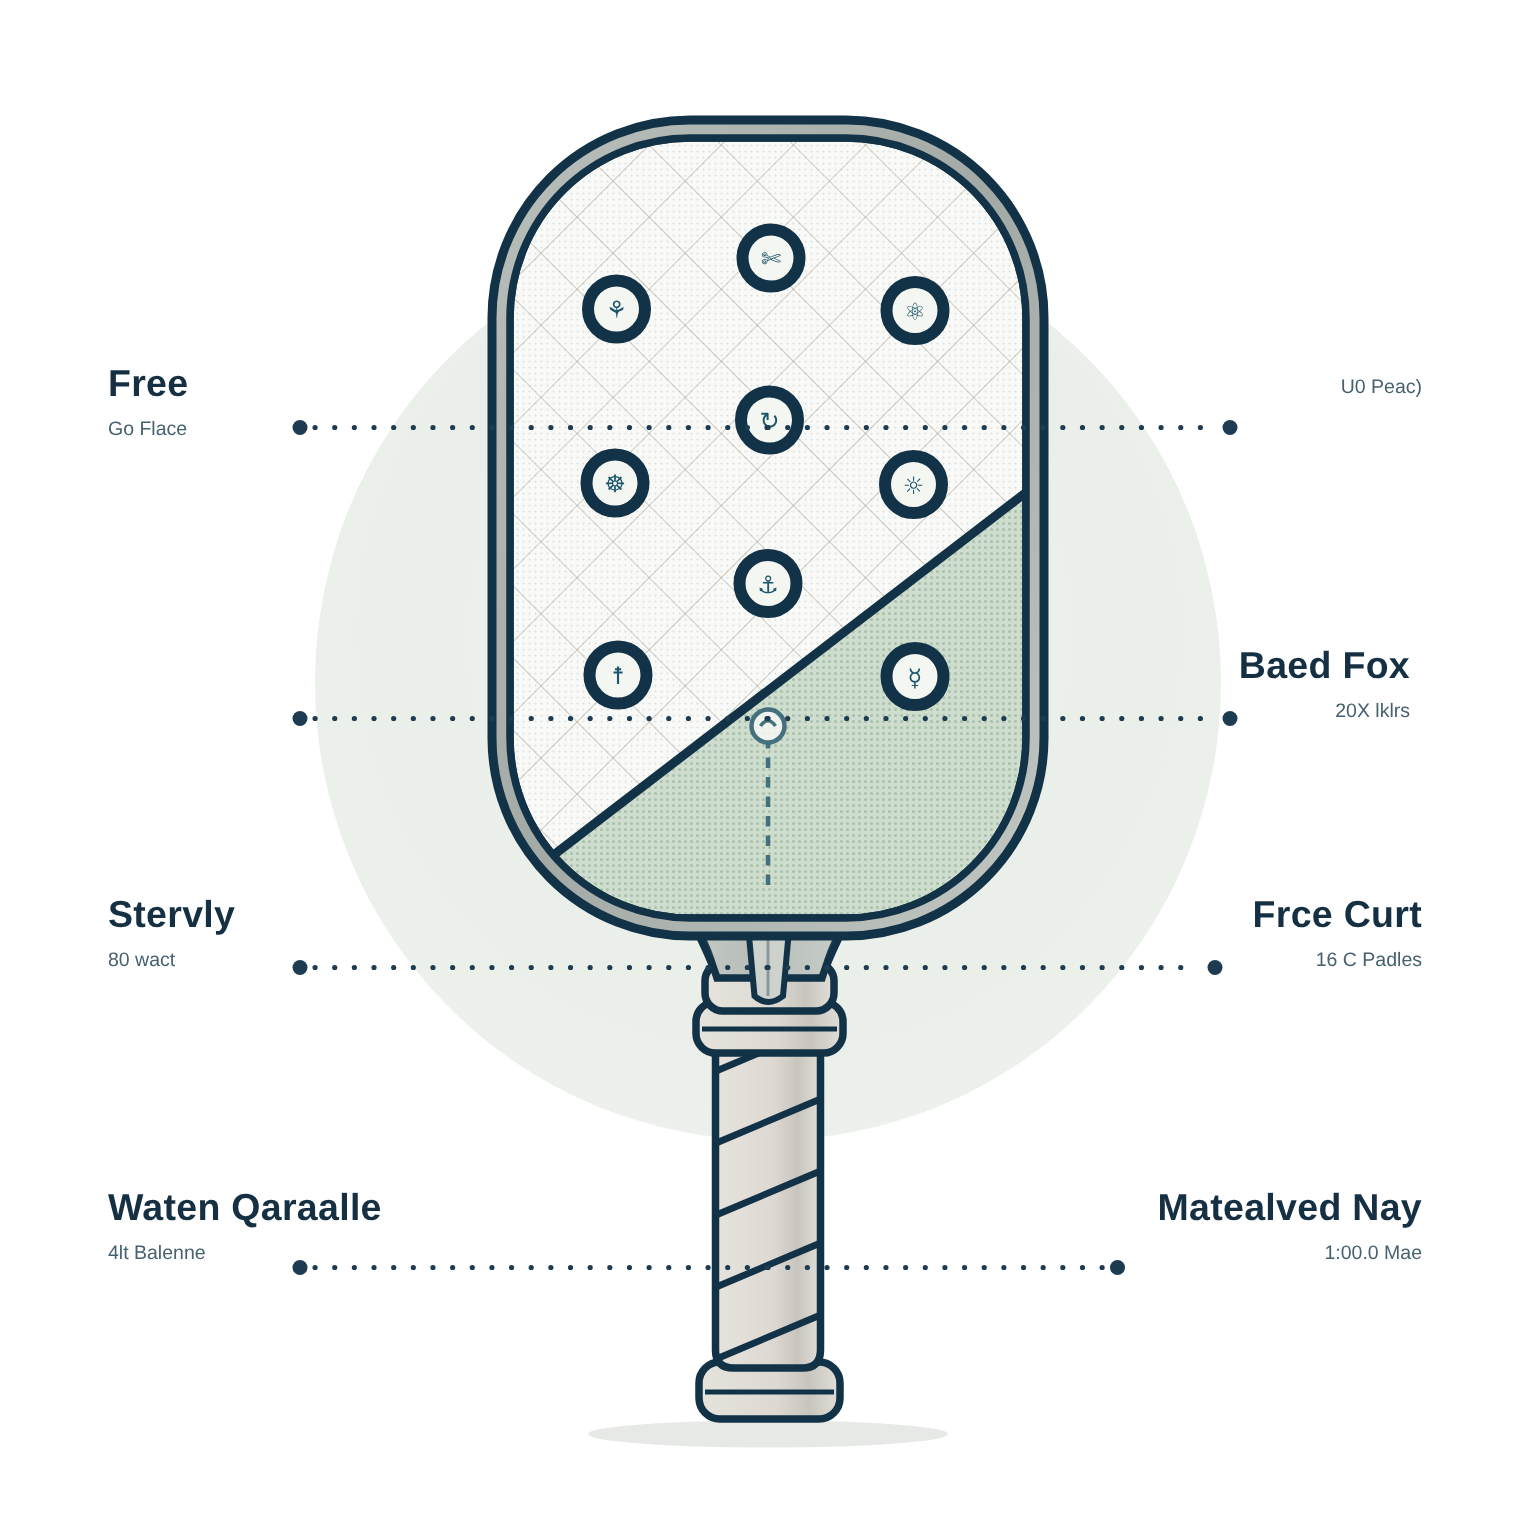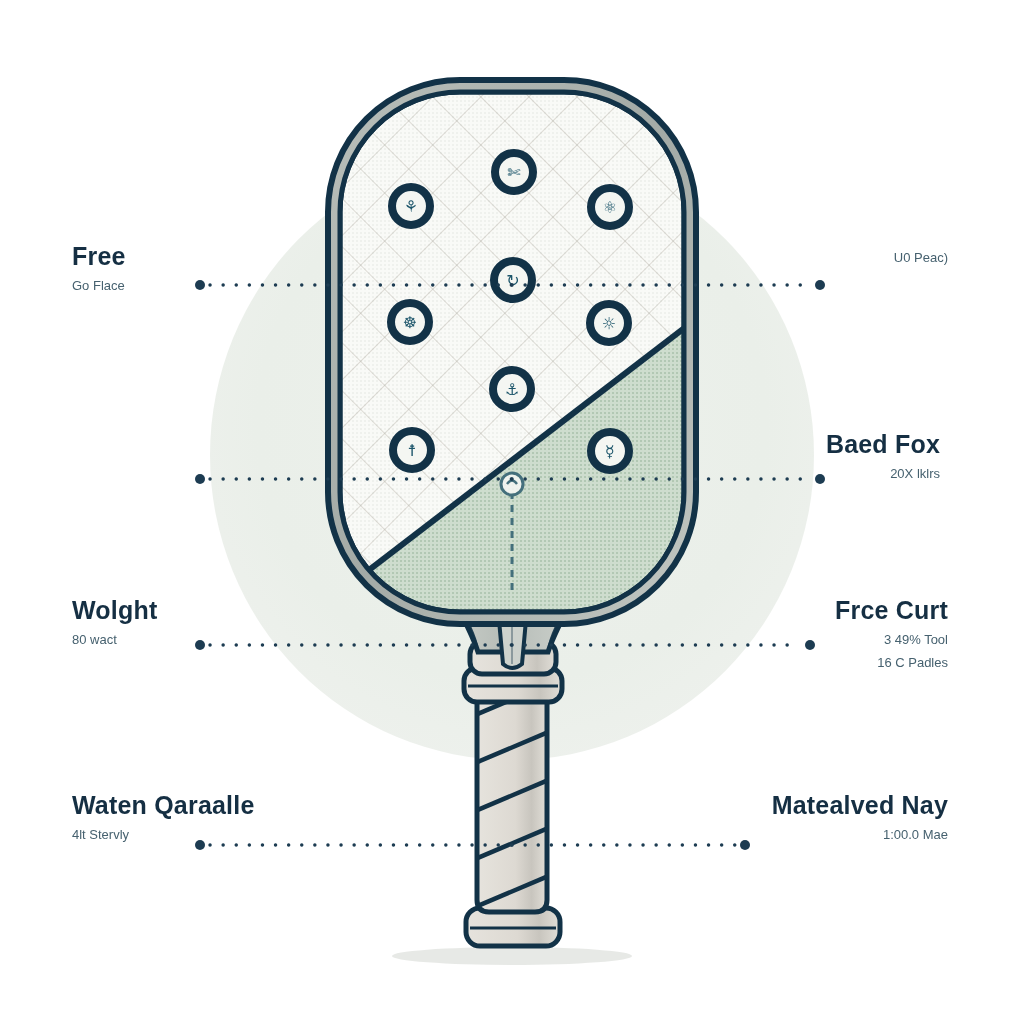--- a/index.html
+++ b/index.html
@@ -221,41 +221,40 @@
       </g>
   </svg>
 
   <div class="label-group left" style="left:72px; top:243px; width:230px;">
     <div class="lbl-title">Free</div>
     <div class="lbl-sub">Go Flace</div>
   </div>
 
 
   <div class="label-group left" style="left:72px; top:597px; width:230px;">
-    <div class="lbl-title">Wolght</div>
+    <div class="lbl-title">Stervly</div>
     <div class="lbl-sub">80 wact</div>
   </div>
 
   <div class="label-group left" style="left:72px; top:792px; width:280px;">
     <div class="lbl-title">Waten Qaraalle</div>
-    <div class="lbl-sub">4lt Stervly</div>
+    <div class="lbl-sub">4lt Balenne</div>
   </div>
 
   <div class="label-group right" style="right:76px; top:243px; width:280px;">
     <div class="lbl-sub">U0 Peac)</div>
   </div>
 
   <div class="label-group right" style="right:84px; top:431px; width:280px;">
     <div class="lbl-title">Baed Fox</div>
     <div class="lbl-sub">20X lklrs</div>
   </div>
 
   <div class="label-group right" style="right:76px; top:597px; width:280px;">
     <div class="lbl-title">Frce Curt</div>
-    <div class="lbl-sub">3 49% Tool</div>
     <div class="lbl-sub">16 C Padles</div>
   </div>
 
   <div class="label-group right" style="right:76px; top:792px; width:300px;">
     <div class="lbl-title">Matealved Nay</div>
     <div class="lbl-sub">1:00.0 Mae</div>
   </div>
 
 </div>
 

